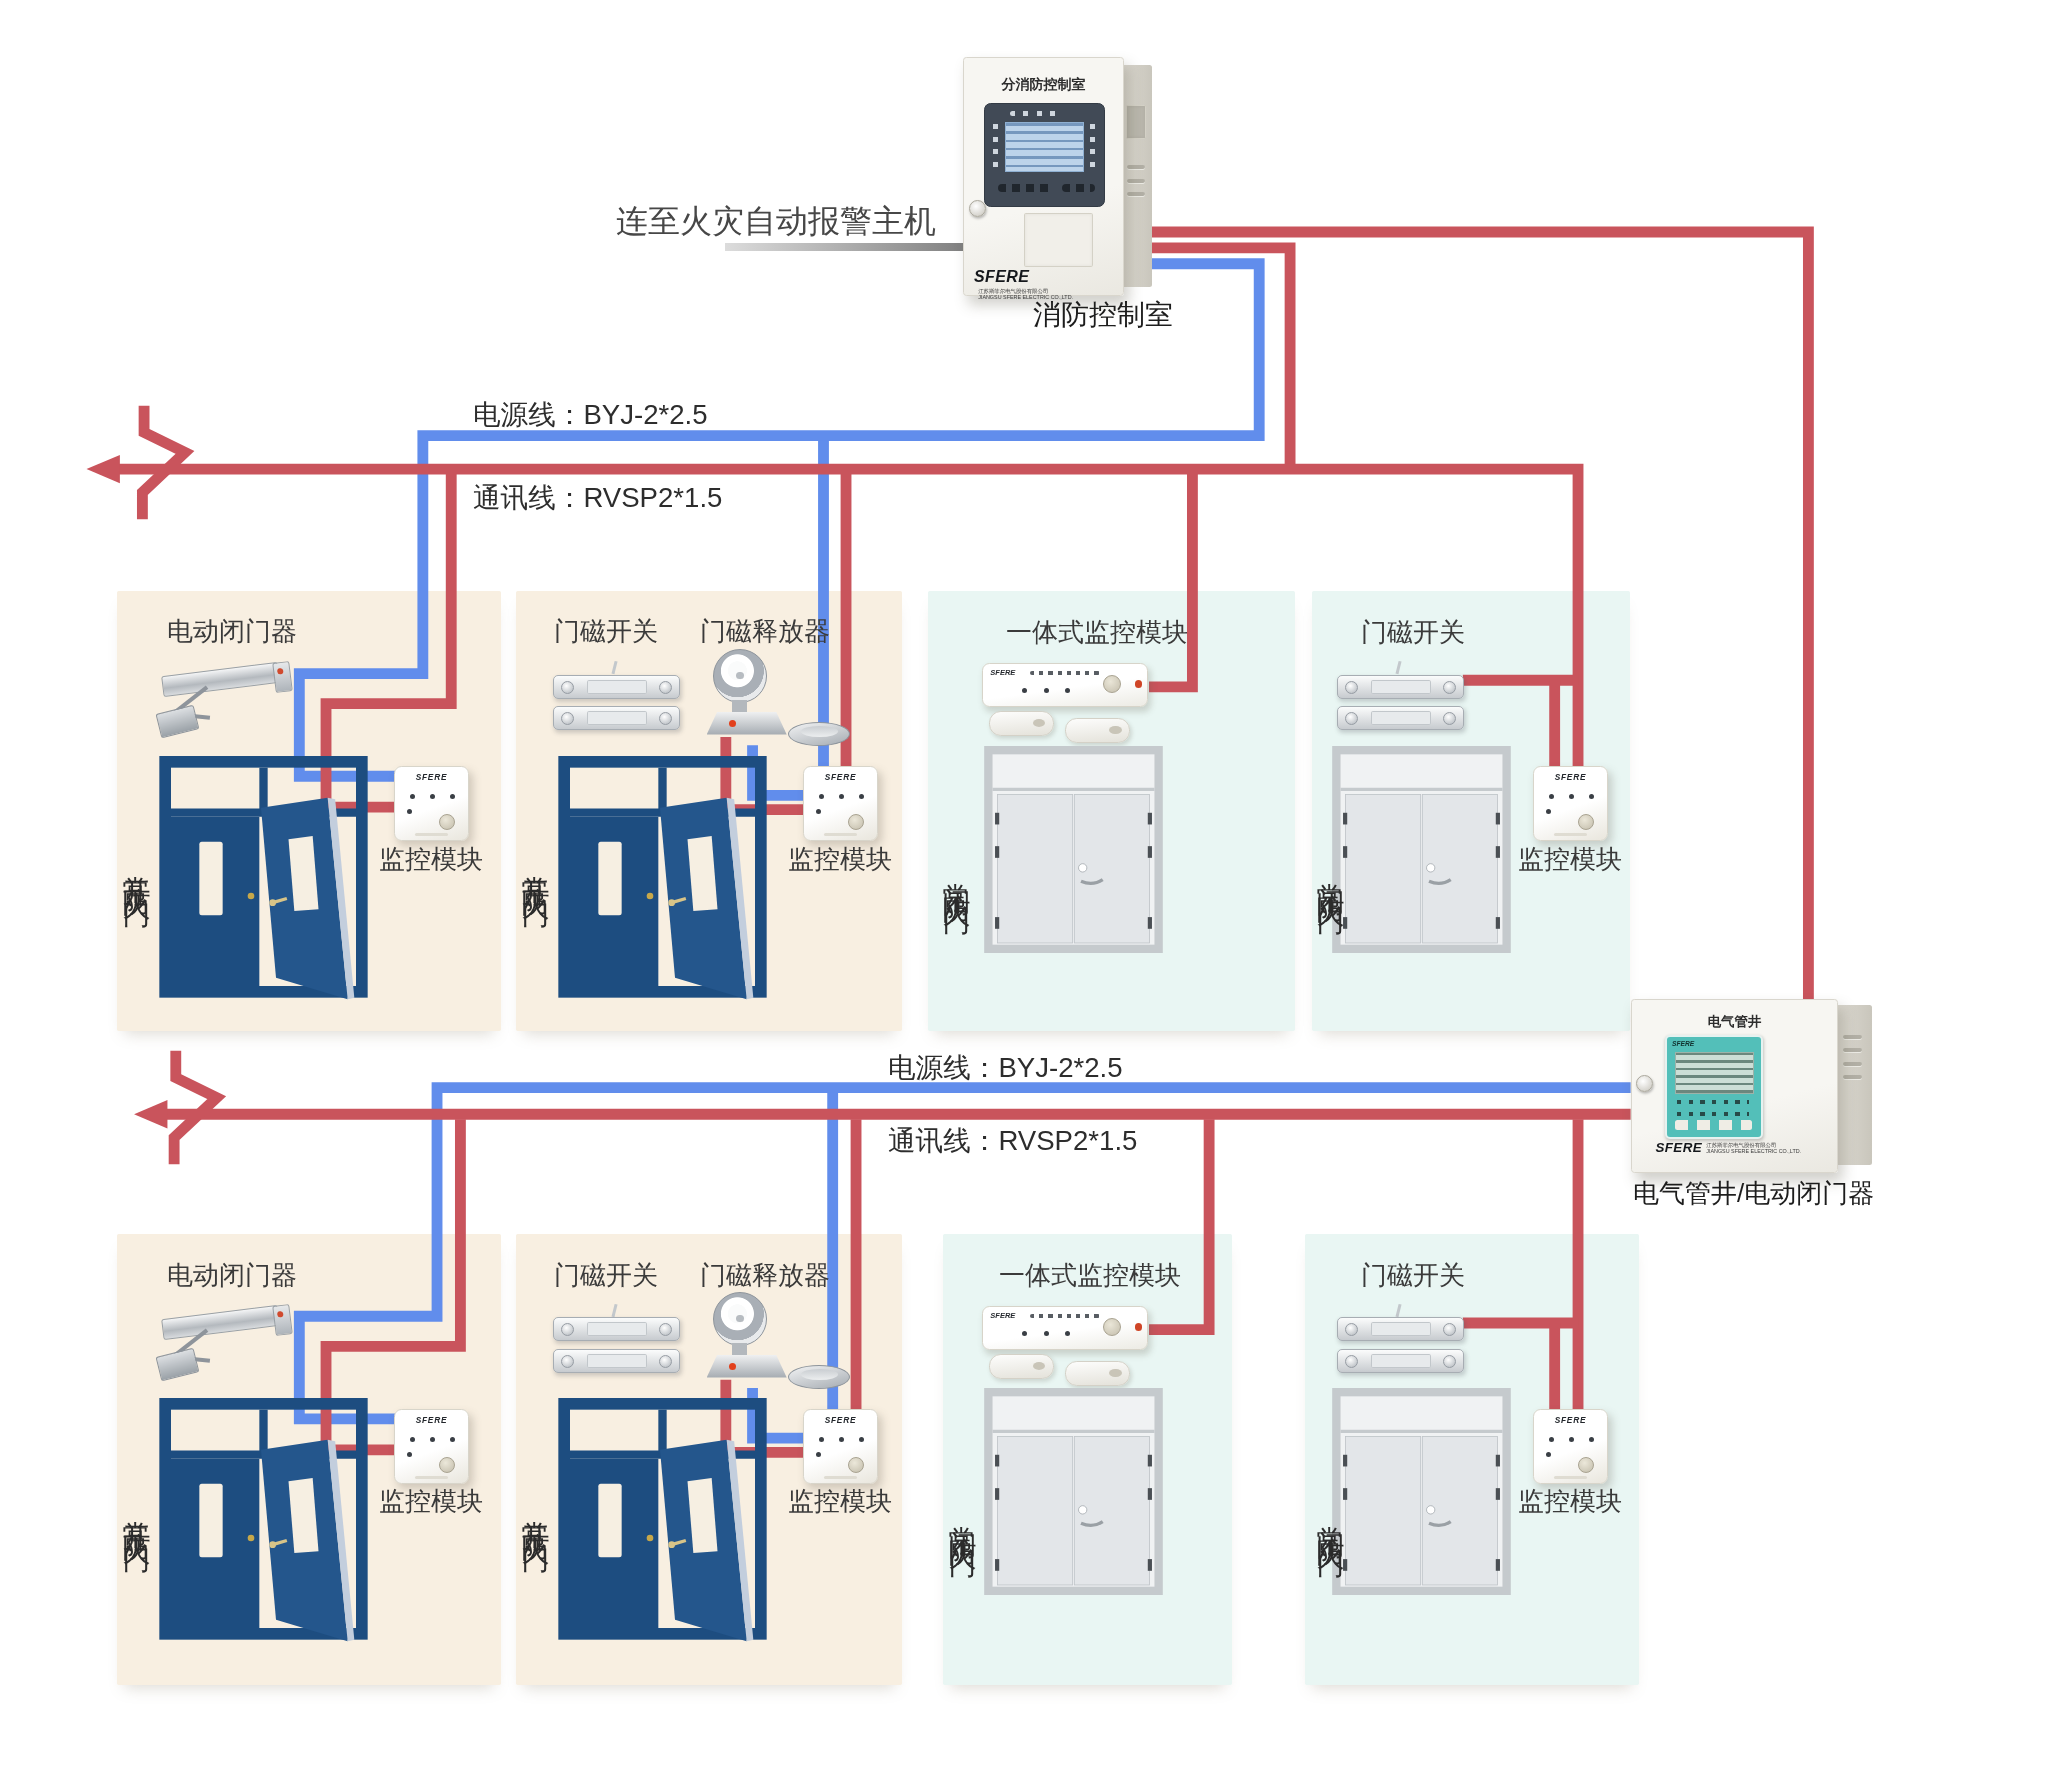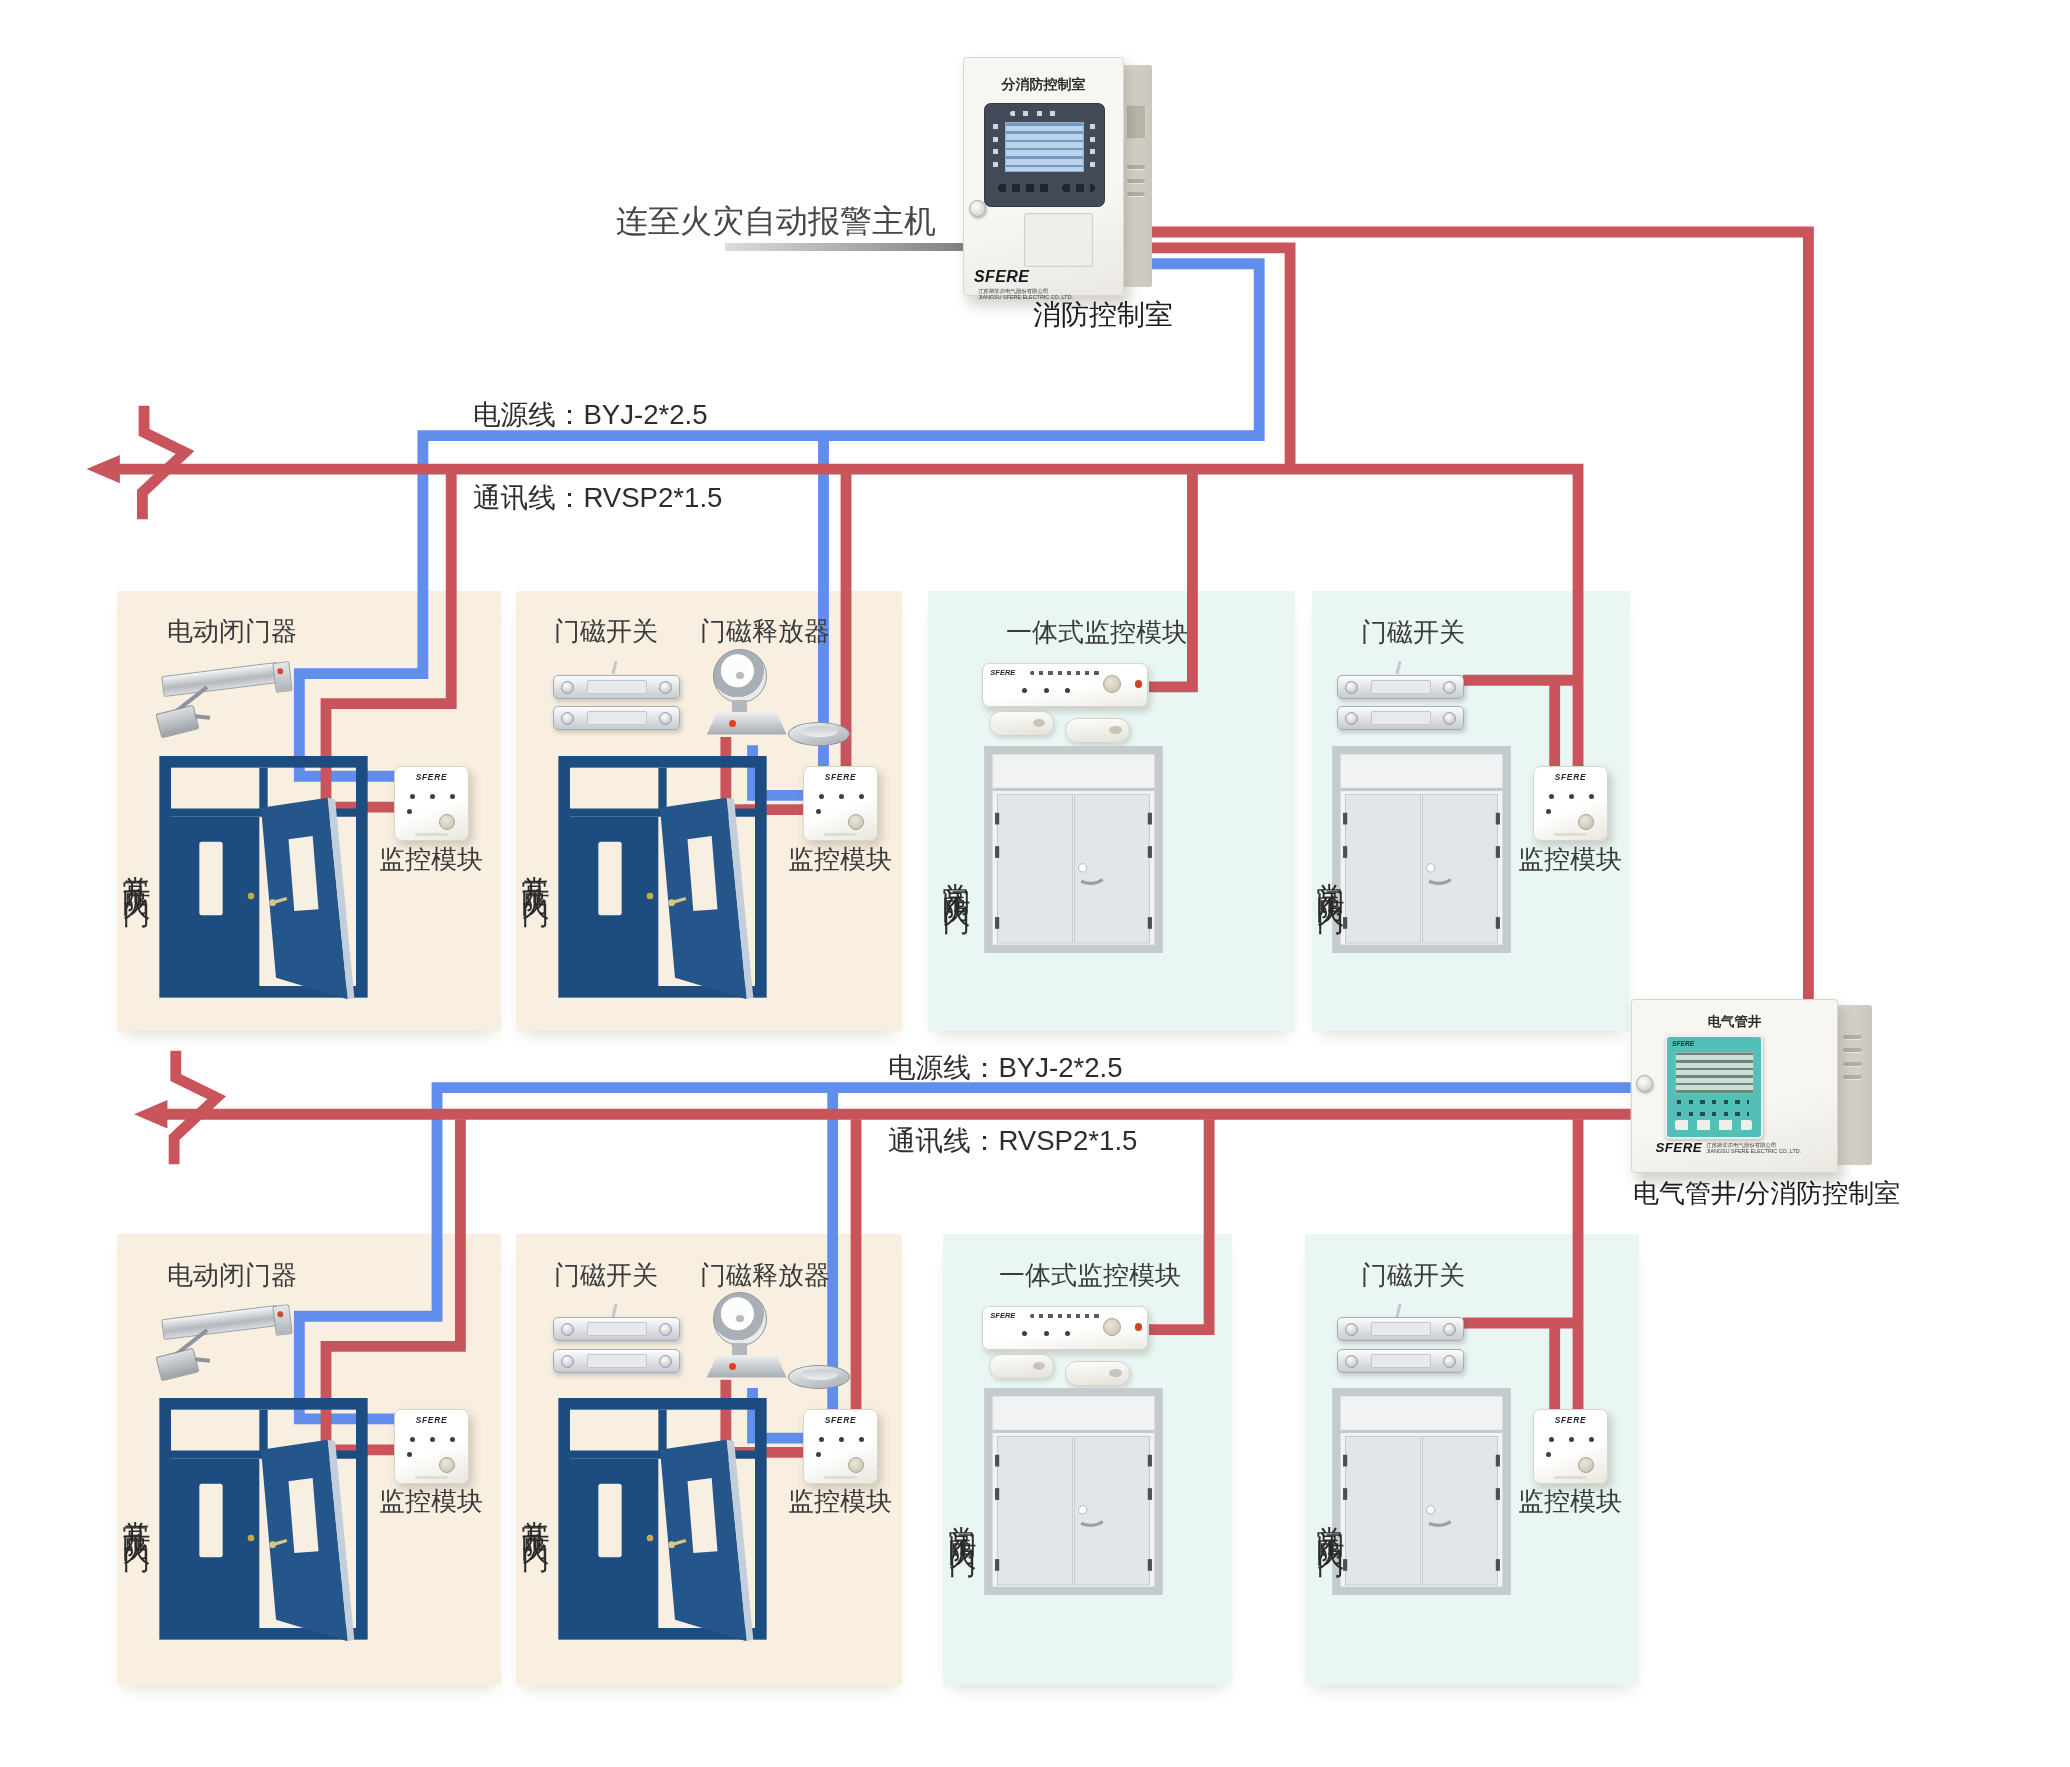--- a/index.html
+++ b/index.html
@@ -203,21 +203,21 @@
         <div class="rdots" style="left:10px;top:63px;width:72px;"></div>
         <div class="rdots" style="left:10px;top:75px;width:72px;"></div>
         <div class="rbtns" style="left:8.3px;top:83px;width:77px;"></div>
       </div>
       <span class="knob" style="left:4.2px;top:75px;"></span>
       <div class="abs" style="left:23.4px;top:140px;width:175px;">
         <span class="brand-big" style="font-size:13.4px;">SFERE</span><span class="brand-co"><span>江苏斯菲尔电气股份有限公司</span><br><span>JIANGSU SFERE ELECTRIC CO.,LTD.</span></span>
       </div>
     </div>
   </div>
-  <div class="caption" style="left:1633px;top:1176px;font-size:26px;">电气管井/分消防控制室</div>
+  <div class="caption" style="left:1633px;top:1176px;font-size:26px;">电气管井/电动闭门器</div>
 
   <div class="ptitle" style="left:167px;top:614px;">电动闭门器</div>
   <div class="closer" style="left:155px;top:647px;">
     <span class="bar"></span>
       <span class="cap">
         <i></i>
       </span>
       <span class="arm1"></span>
       <span class="arm2"></span>
       <span class="base"></span>

